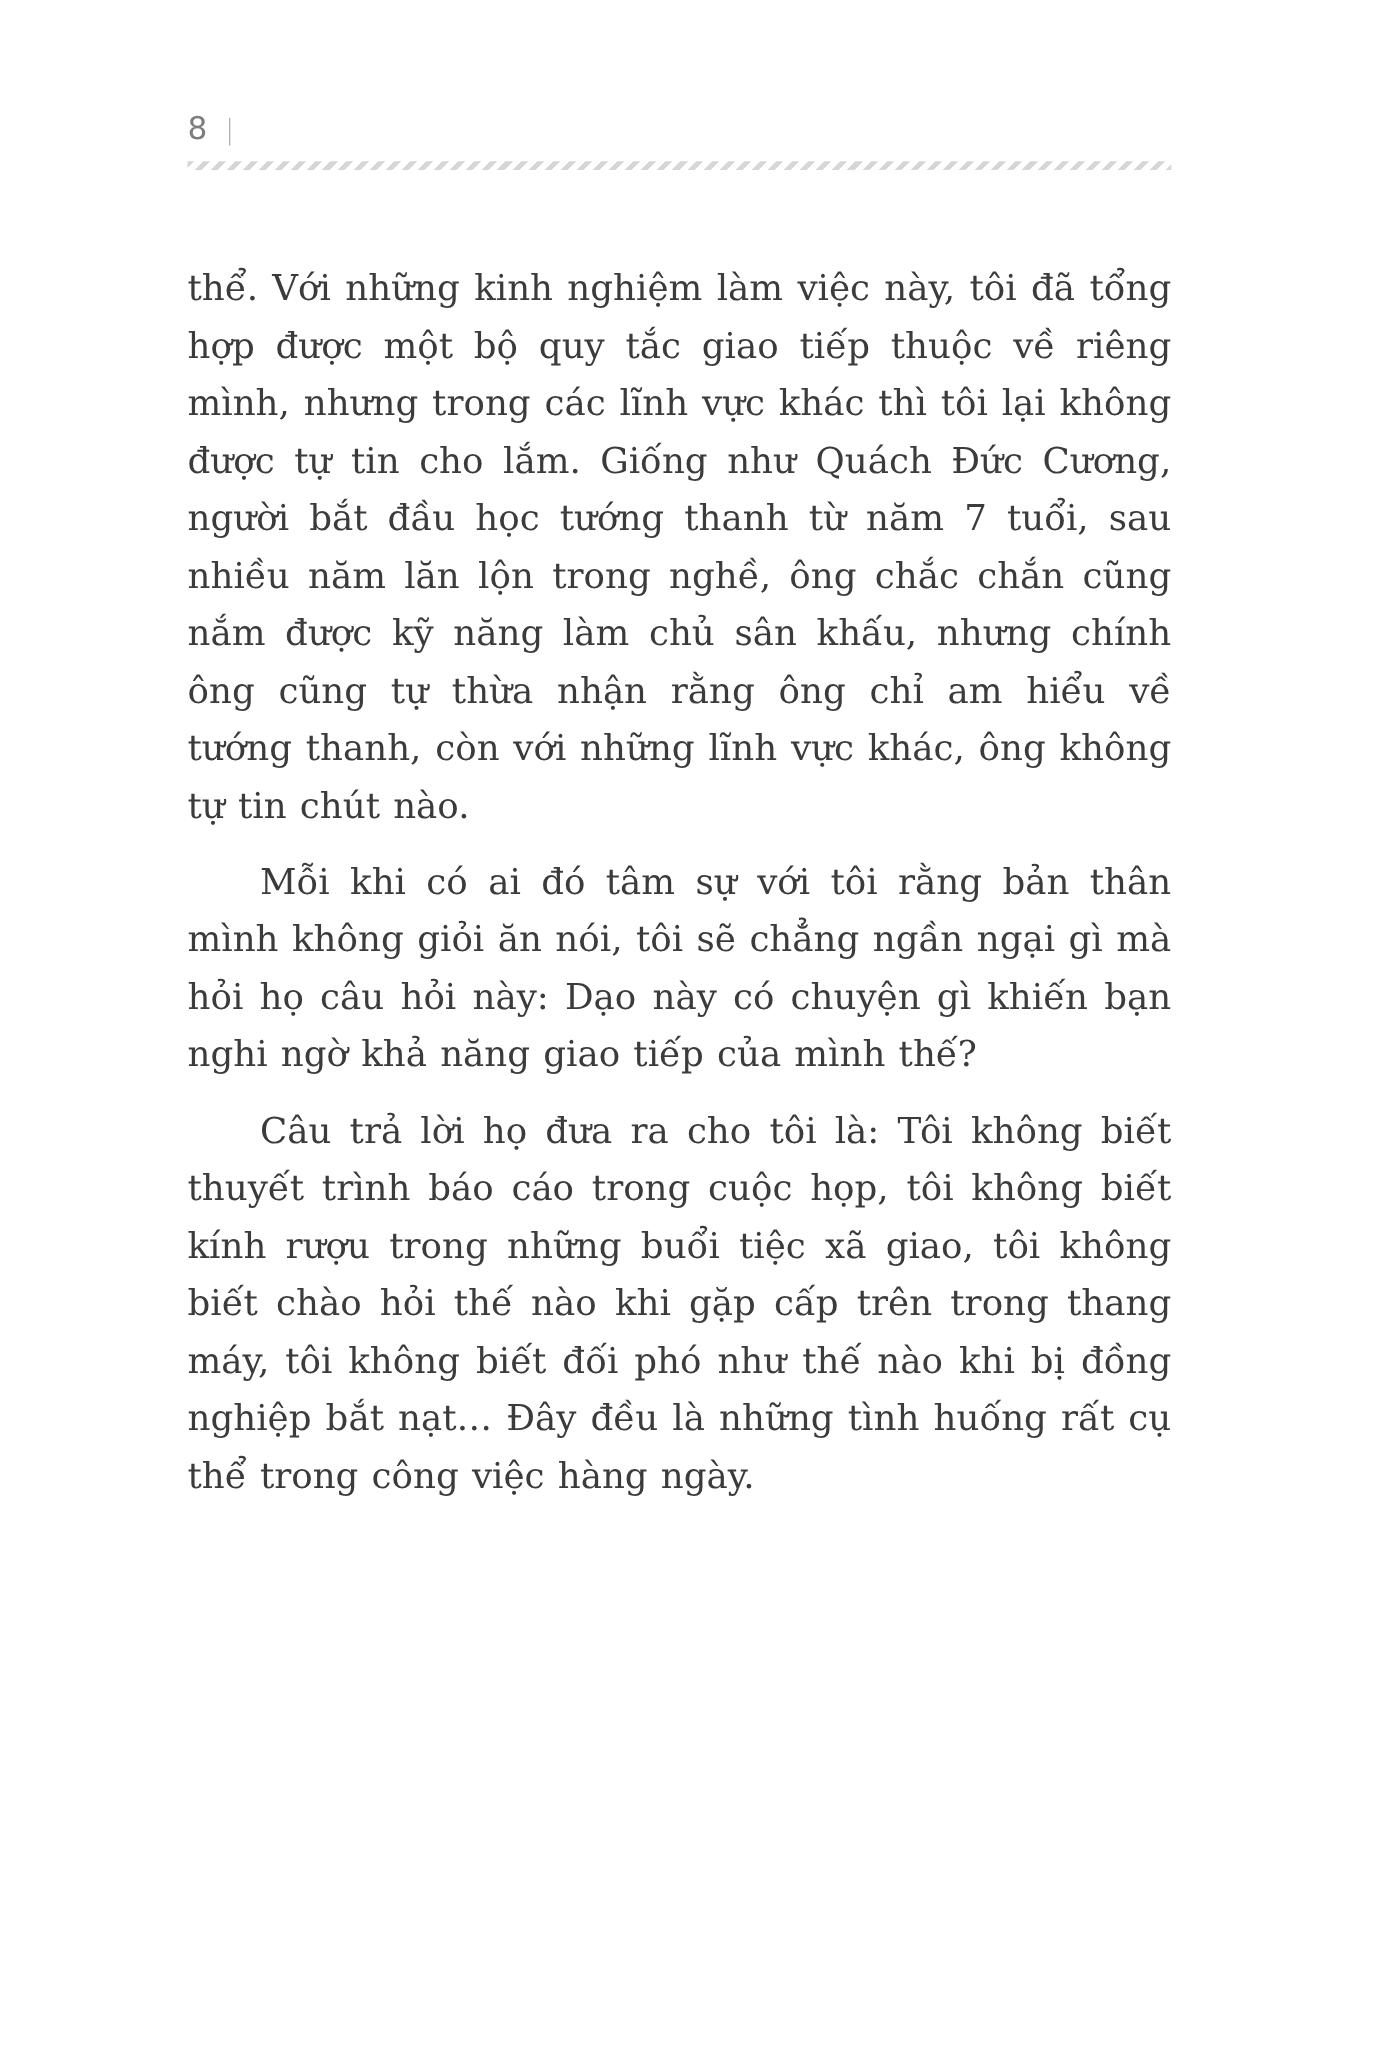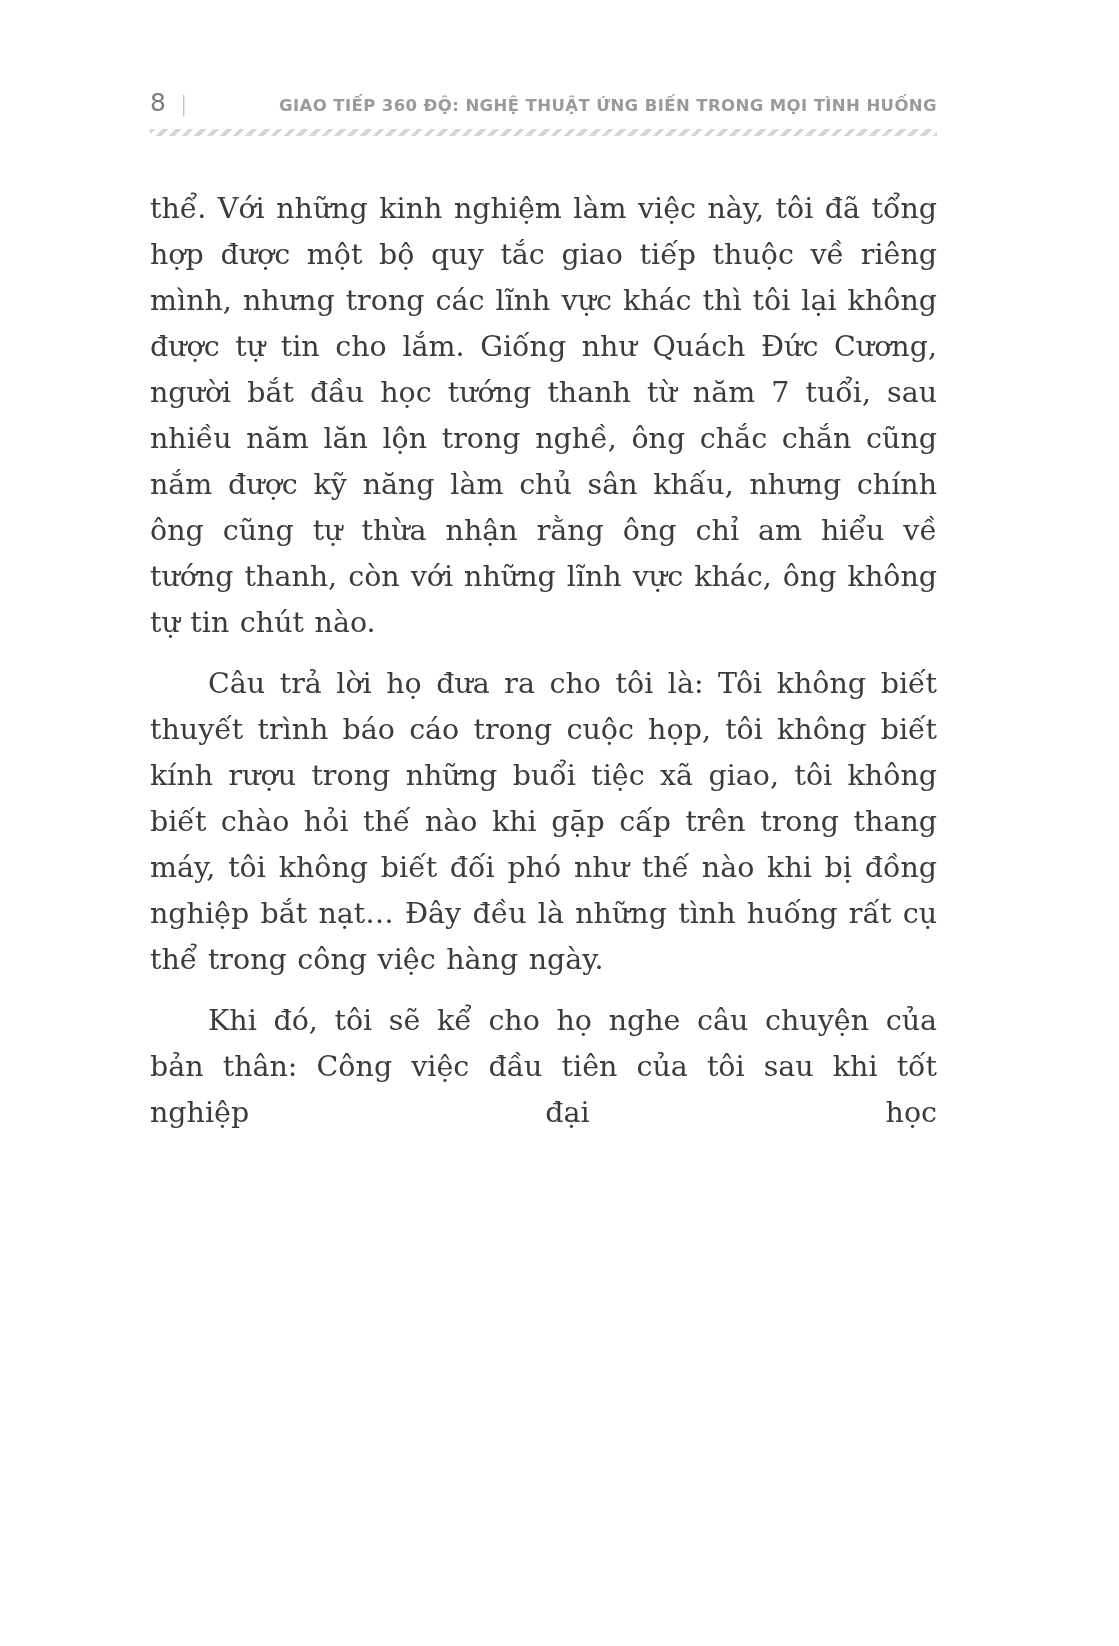--- a/index.html
+++ b/index.html
@@ -52,21 +52,21 @@
     height: 7px;
     background: repeating-linear-gradient(
       135deg,
       #d6d6d6 0px,
       #d6d6d6 4px,
       transparent 4px,
       transparent 9px
     );
   }
   .body-text {
-    margin-top: 50px;
+    margin-top: 72px;
   }
   .body-text p {
     margin: 0 0 15px 0;
     font-size: 28.5px;
     line-height: 46px;
     text-align: justify;
     text-indent: 58px;
     word-spacing: 1.5px;
     color: #3b3b3b;
   }
@@ -81,24 +81,23 @@
 </head>
 <body>
 
 <div class="page">
 
   <div class="running-head">
     <div class="page-number-group">
       <span class="page-number">8</span>
       <span class="head-divider">|</span>
     </div>
-    <div class="head-title">GIAO TIẾP 360 ĐỘ: NGHỆ THUẬT ỨNG BIẾN TRONG MỌI TÌNH HUỐNG</div>
   </div>
 
   <div class="perforation"></div>
 
   <div class="body-text">
     <p class="no-indent">thể. Với những kinh nghiệm làm việc này, tôi đã tổng hợp được một bộ quy tắc giao tiếp thuộc về riêng mình, nhưng trong các lĩnh vực khác thì tôi lại không được tự tin cho lắm. Giống như Quách Đức Cương, người bắt đầu học tướng thanh từ năm 7 tuổi, sau nhiều năm lăn lộn trong nghề, ông chắc chắn cũng nắm được kỹ năng làm chủ sân khấu, nhưng chính ông cũng tự thừa nhận rằng ông chỉ am hiểu về tướng thanh, còn với những lĩnh vực khác, ông không tự tin chút nào.</p>
+    <p>Mỗi khi có ai đó tâm sự với tôi rằng bản thân mình không giỏi ăn nói, tôi sẽ chẳng ngần ngại gì mà hỏi họ câu hỏi này: Dạo này có chuyện gì khiến bạn nghi ngờ khả năng giao tiếp của mình thế?</p>
     <p>Câu trả lời họ đưa ra cho tôi là: Tôi không biết thuyết trình báo cáo trong cuộc họp, tôi không biết kính rượu trong những buổi tiệc xã giao, tôi không biết chào hỏi thế nào khi gặp cấp trên trong thang máy, tôi không biết đối phó như thế nào khi bị đồng nghiệp bắt nạt… Đây đều là những tình huống rất cụ thể trong công việc hàng ngày.</p>
-    <p class="continues">Khi đó, tôi sẽ kể cho họ nghe câu chuyện của bản thân: Công việc đầu tiên của tôi sau khi tốt nghiệp đại học</p>
   </div>
 
 </div>
 
 </body></html>

